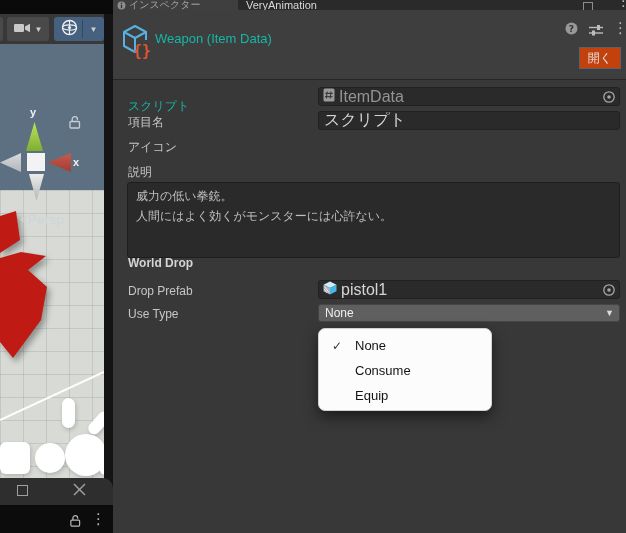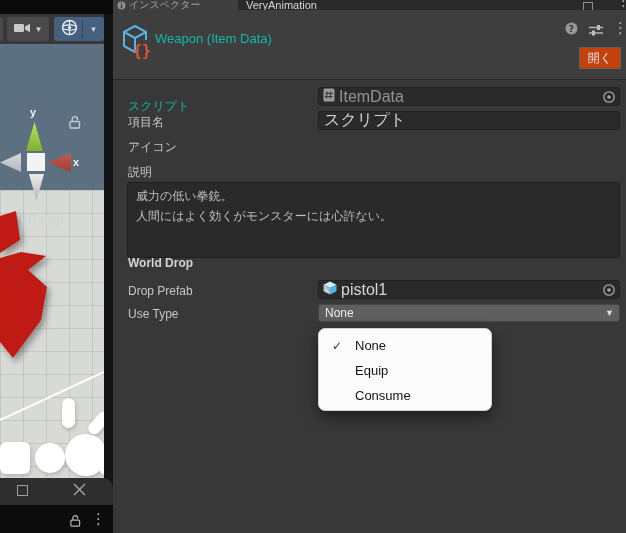--- a/index.html
+++ b/index.html
@@ -280,21 +280,21 @@
     <span id="dd-arrow">▼</span>
   </div>
 
   <div id="popup">
     <div class="menu-item">
       <span class="check">✓</span>
       <span class="mi-label">None</span>
     </div>
     <div class="menu-item">
       <span class="check"></span>
-      <span class="mi-label">Equip</span>
+      <span class="mi-label">Consume</span>
     </div>
     <div class="menu-item">
       <span class="check"></span>
-      <span class="mi-label">Consume</span>
+      <span class="mi-label">Equip</span>
     </div>
   </div>
 
 </div>
 
 </body></html>

